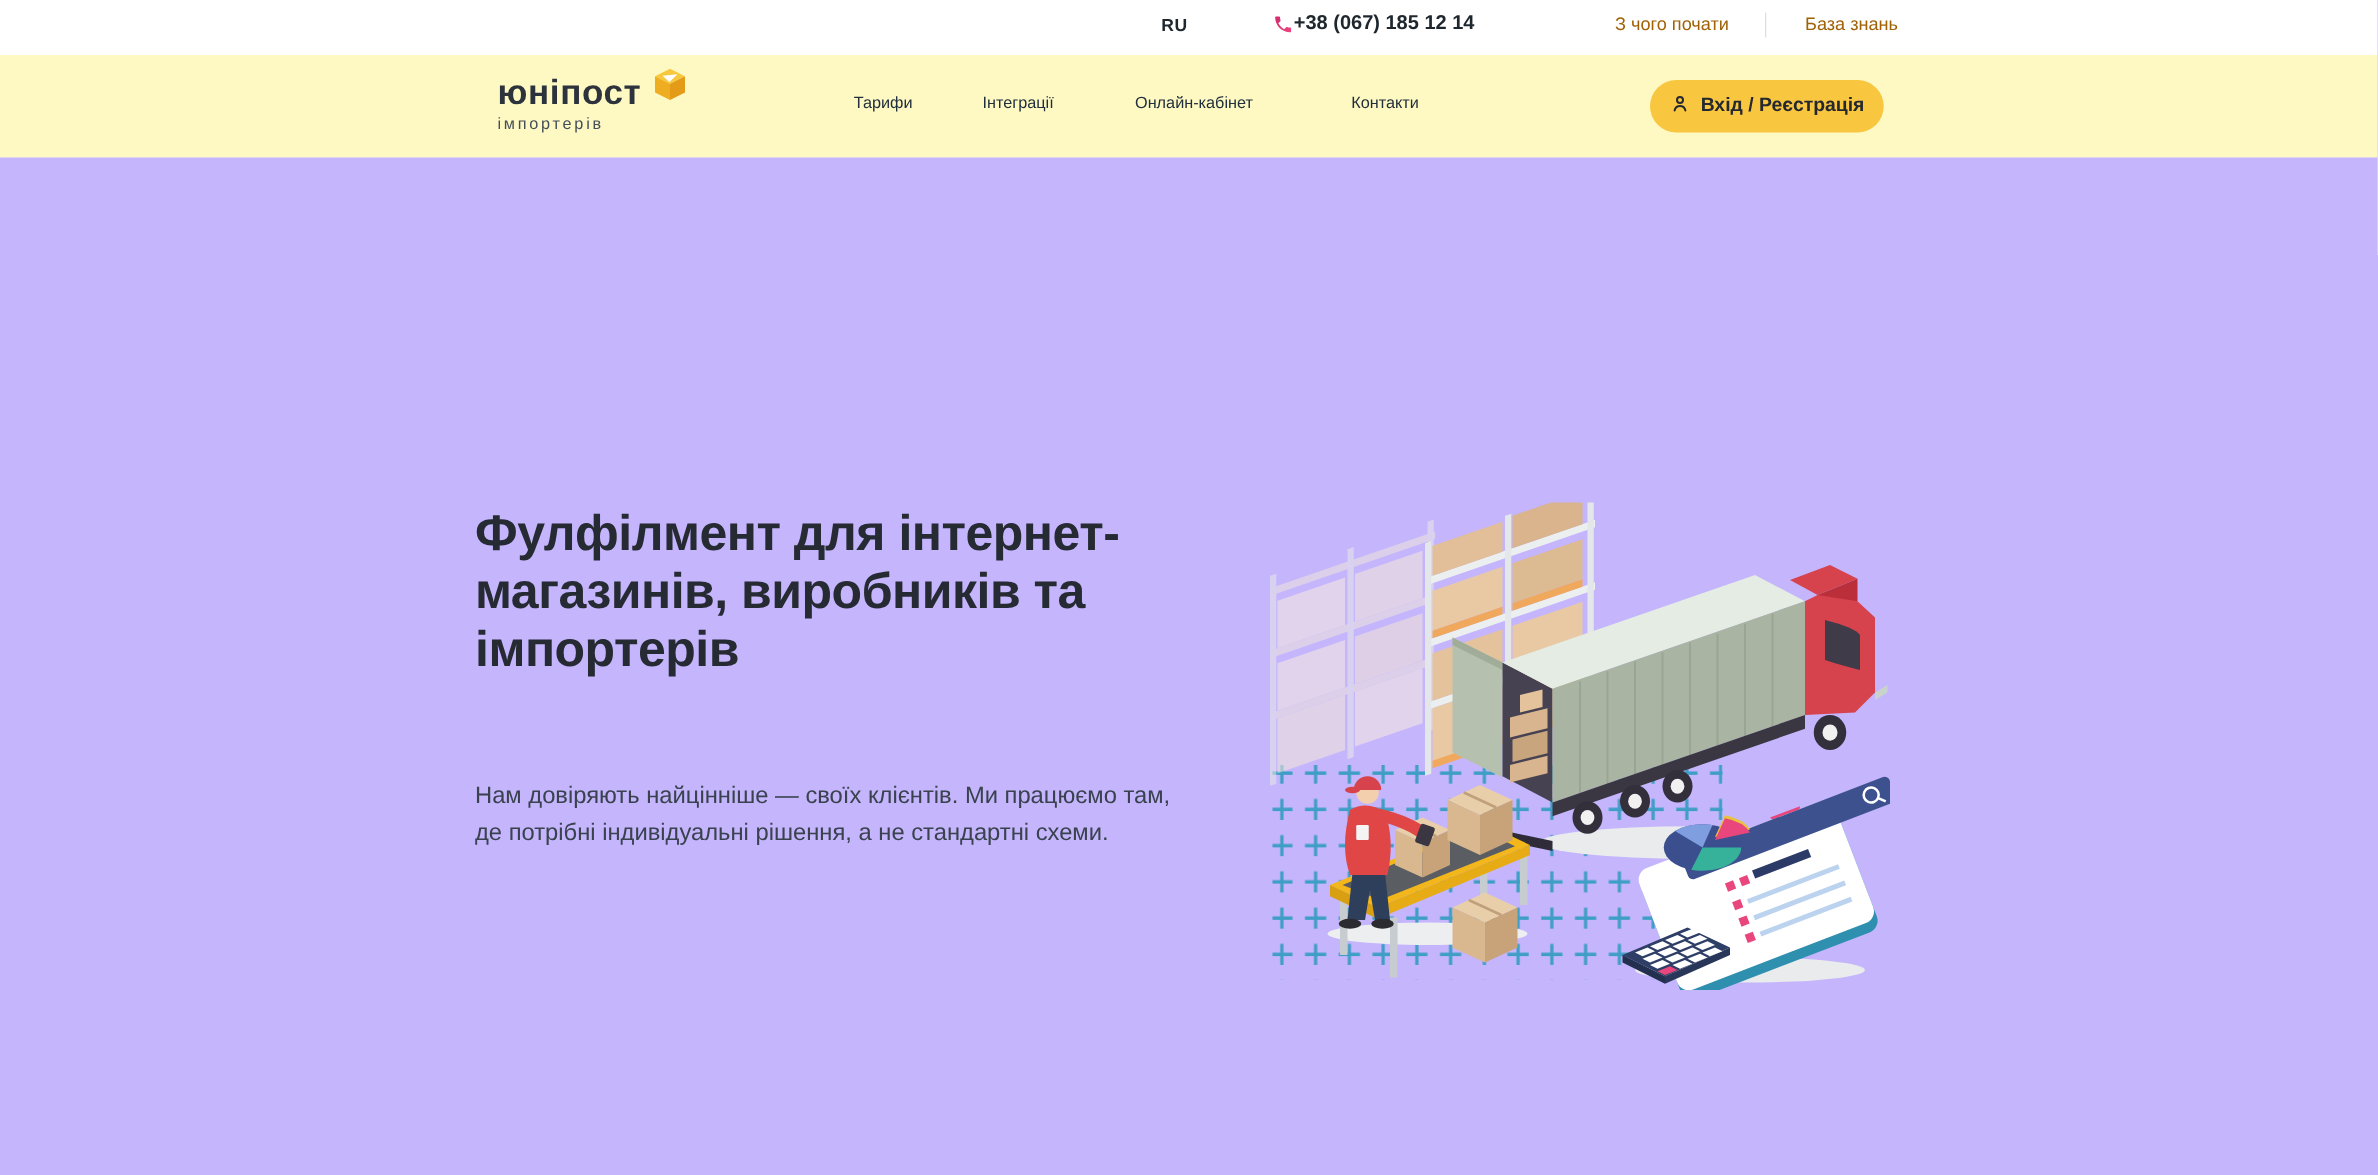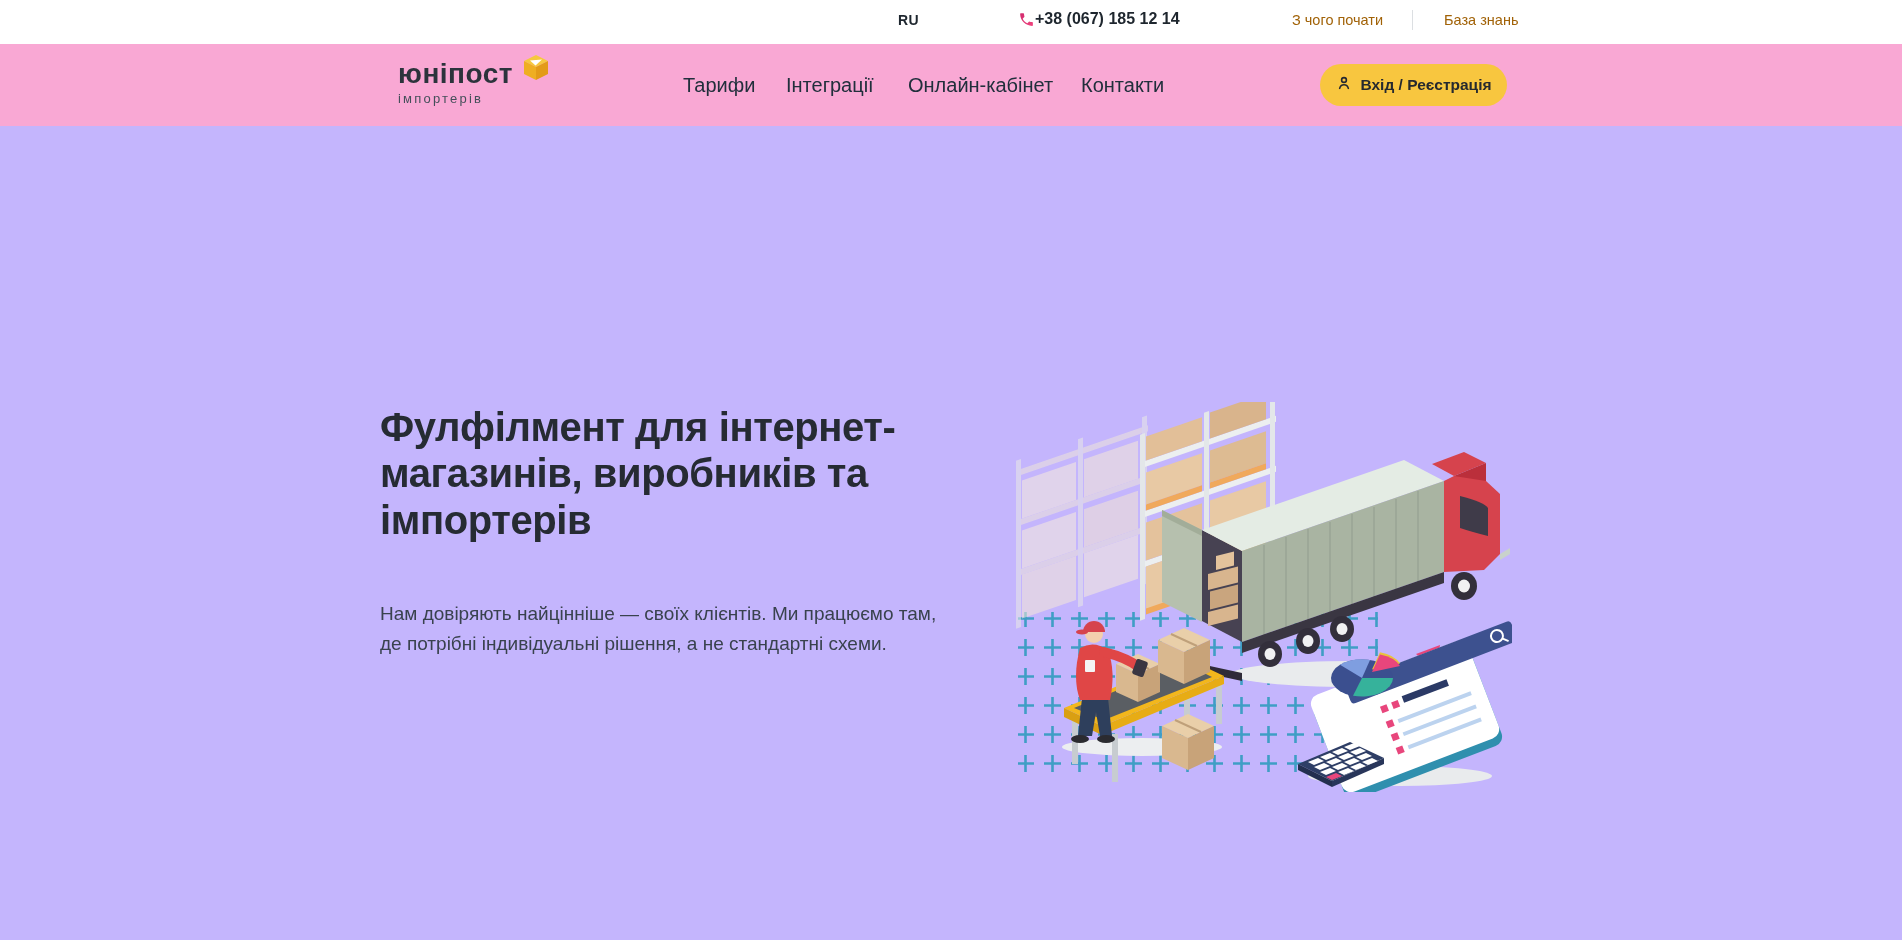--- a/index.html
+++ b/index.html
@@ -1,44 +1,44 @@
 <!DOCTYPE html>
 <html><head>
 <meta charset="utf-8">
 <style>
   * { margin:0; padding:0; box-sizing:border-box; }
   html,body { width:1902px; height:940px; overflow:hidden; }
   body { font-family:"Liberation Sans", sans-serif; background:#f7f8f9; color:#222b33; }
 
   
   .topbar { position:relative; height:44px; background:#ffffff; }
-  .topbar .lang { position:absolute; left:898px; top:12px; font-size:14px; font-weight:700; letter-spacing:.5px; color:#1e262e; cursor:pointer; }
+  .topbar .lang { position:absolute; left:929px; top:12px; font-size:14px; font-weight:700; letter-spacing:.5px; color:#1e262e; cursor:pointer; }
   .topbar .phone { position:absolute; left:1018px; top:10px; display:flex; align-items:center; font-size:16px; font-weight:600; color:#1e262e; cursor:pointer; }
   .topbar .phone svg { display:block; }
   .topbar .tlink { position:absolute; top:12px; font-size:14.5px; color:#a16207; cursor:pointer; }
   .topbar .tlink.start { left:1292px; }
   .topbar .tlink.kb { left:1444px; }
   .topbar .divider { position:absolute; left:1412px; top:10px; width:1px; height:20px; background:#dcdfe2; }
 
   
-  .header { position:relative; height:82px; background:#f9a8d4; }
+  .header { position:relative; height:82px; background:#fef9c3; }
   .logo { position:absolute; left:398px; top:16px; cursor:pointer; }
   .logo-title { font-size:28px; font-weight:800; letter-spacing:.5px; color:#2c333c; line-height:1; }
   .logo-sub { font-size:13px; letter-spacing:2.2px; color:#454f5a; margin-top:3px; }
   .logo-cube { position:absolute; left:124px; top:-7px; }
-  .nav-item { position:absolute; top:30px; font-size:20px; color:#212f3c; cursor:pointer; }
+  .nav-item { position:absolute; top:30px; font-size:13px; color:#212f3c; cursor:pointer; }
   .nav-tarify { left:683px; } .nav-integr { left:786px; } .nav-cabinet { left:908px; } .nav-contacts { left:1081px; }
   .login-btn { position:absolute; left:1320px; top:20px; width:187px; height:42px; background:#f8c63f; border:none; border-radius:22px;
     display:flex; align-items:center; justify-content:center; gap:9px; font-family:"Liberation Sans",sans-serif;
     font-size:15.5px; font-weight:700; color:#25292f; cursor:pointer; }
 
   
   .hero { position:relative; height:814px; background:#c4b5fd; }
   .hero-title { position:absolute; left:380px; top:278px; width:560px; font-size:40px; line-height:1.16; font-weight:800; letter-spacing:-.4px; color:#262b33; }
-  .hero-desc { position:absolute; left:380px; top:473px; width:560px; font-size:19px; line-height:1.58; color:#39424e; }
+  .hero-desc { position:absolute; left:380px; top:496px; width:560px; font-size:19px; line-height:1.58; color:#39424e; }
   .cta-btn { position:absolute; left:389px; top:595px; width:178px; height:50px; background:#1d86ad; border:none; border-radius:8px;
     font-family:"Liberation Sans",sans-serif; font-size:15px; font-weight:700; letter-spacing:1px; color:#ffffff; cursor:pointer; }
   .hero-art { position:absolute; left:1012px; top:276px; width:500px; height:390px; }
 </style>
 </head>
 <body>
 
 <div class="topbar">
   <div class="lang">RU</div>
 

